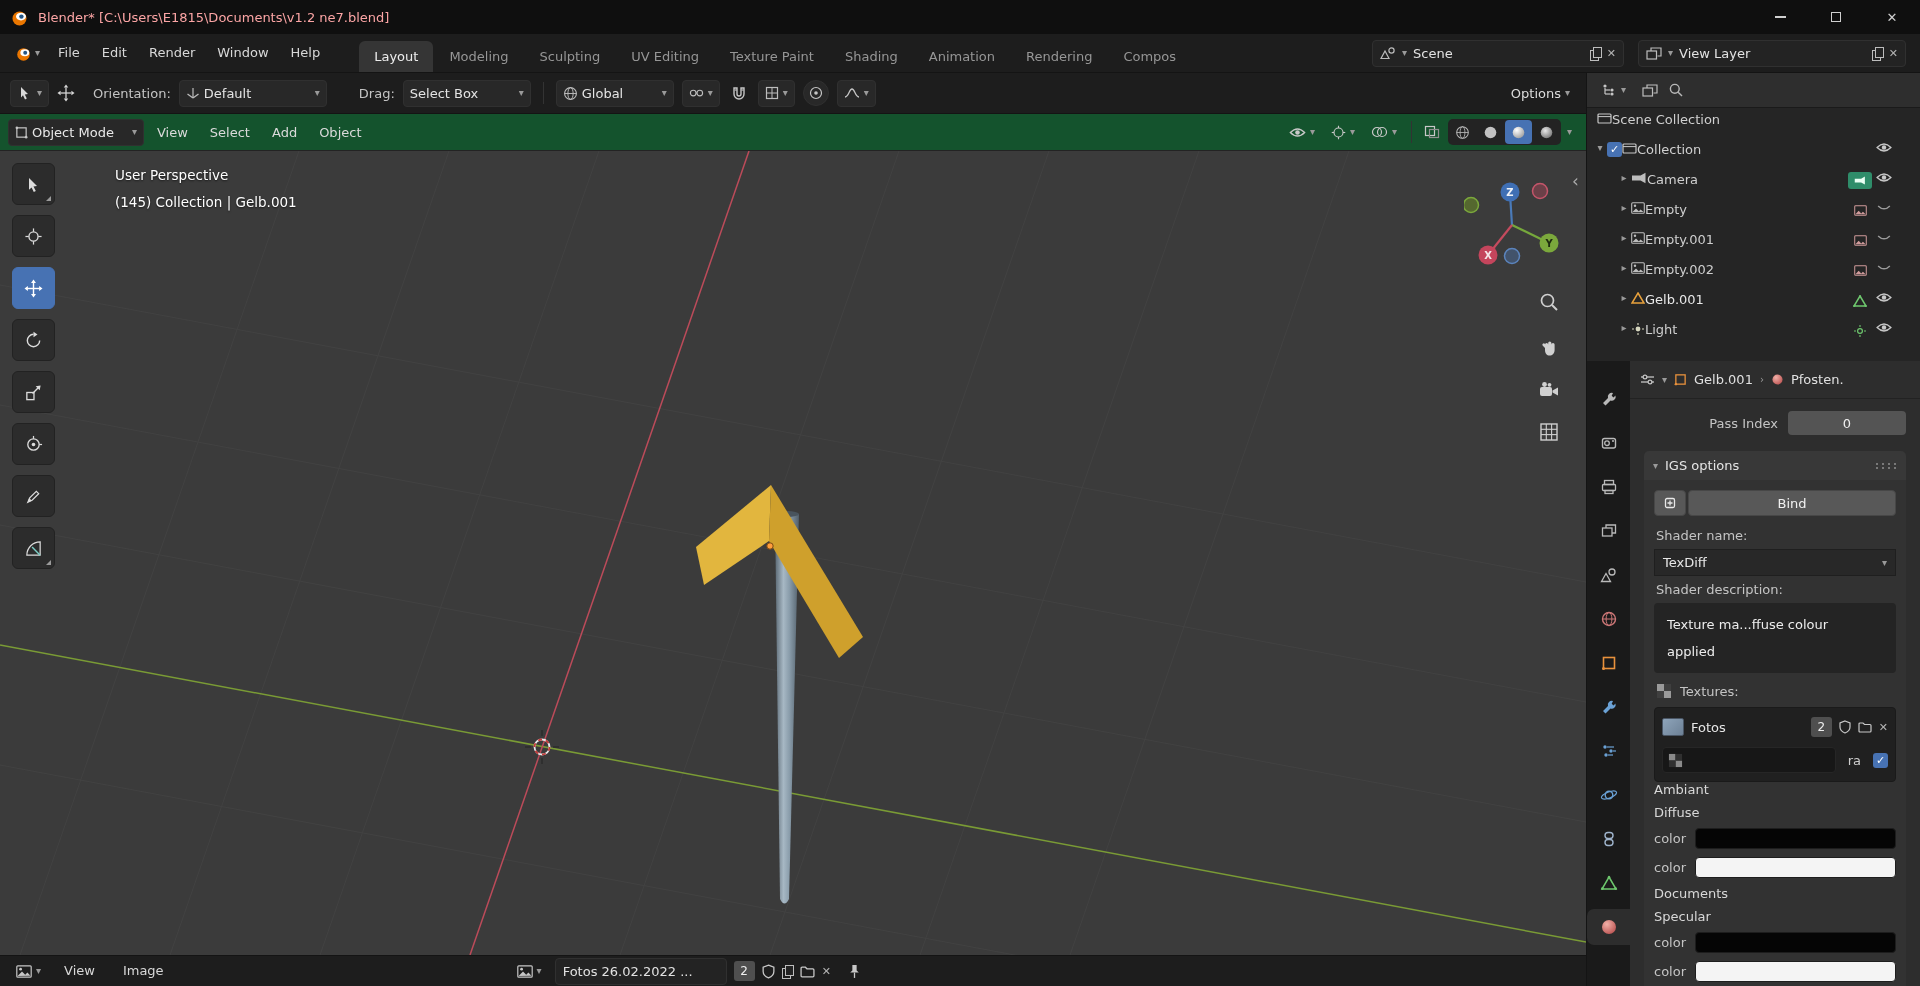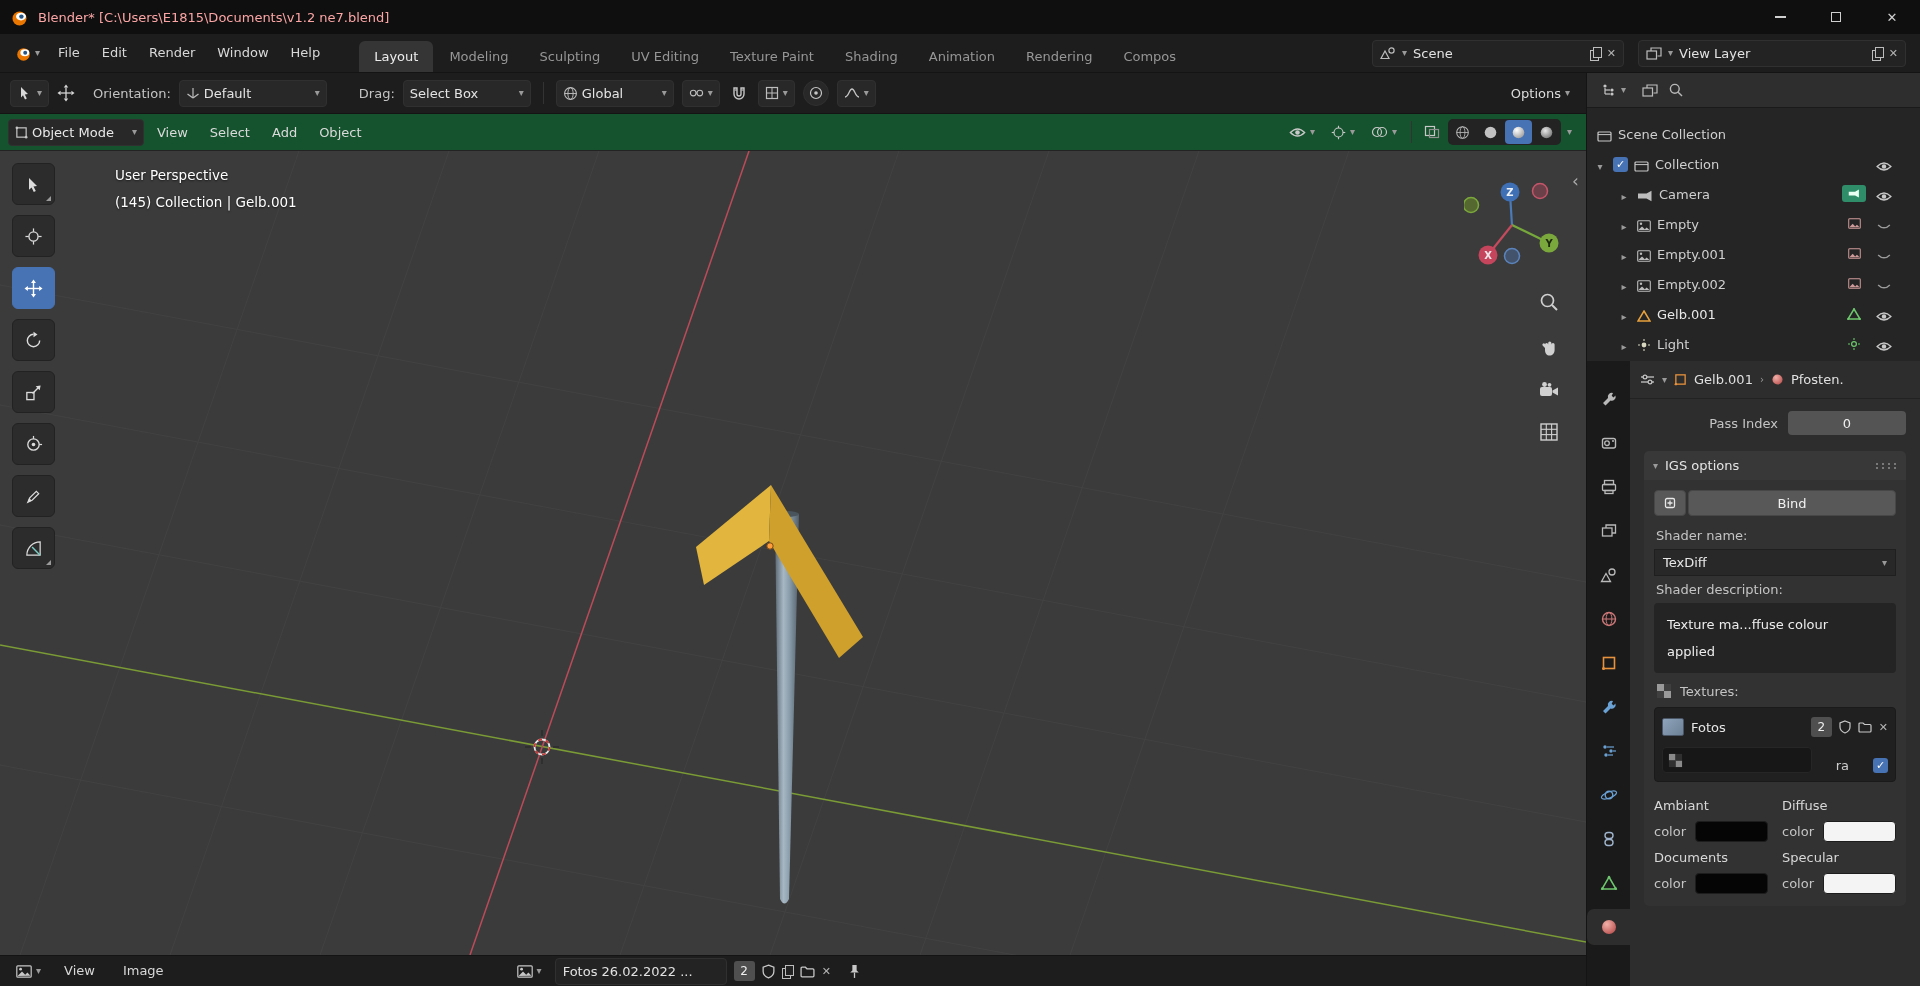--- a/index.html
+++ b/index.html
@@ -55,21 +55,21 @@
   .nav-gizmo{position:absolute;left:1464px;top:26px}
   .side-icons{position:absolute;left:1538px;top:140px;display:flex;flex-direction:column;gap:23px;align-items:center}
   .collapse-arrow{position:absolute;left:1572px;top:20px;color:#aaa;font-size:17px}
   
   .img-bar{height:31px;background:#1d1d1d;border-top:1px solid #141414;display:flex;align-items:center;gap:6px;padding:0 10px}
   .badge{min-width:21px;height:20px;background:#4f4f4f;border-radius:3px;color:#f0f0f0;display:flex;align-items:center;justify-content:center;font-size:12px;padding:0 4px}
   
   .outliner{height:288px;background:#252525;display:flex;flex-direction:column}
   .ol-header{height:35px;background:#2e2e2e;display:flex;align-items:center;gap:10px;padding:0 9px;border-bottom:1px solid #1a1a1a}
   .ol-body{flex:1;padding-top:4px}
-  .ol-row{height:30px;display:flex;align-items:flex-end;gap:6px;padding-right:24px}
+  .ol-row{height:30px;display:flex;align-items:flex-start;padding-right:24px}
   .ol-row .disc{width:14px;text-align:center;color:#9a9a9a;font-size:10px}
   .ol-name{color:#cfcfcf;white-space:nowrap}
   .ol-spacer{flex:1}
   .chk{width:15px;height:15px;background:#4772b3;border-radius:3px;color:#fff;font-size:11px;display:flex;align-items:center;justify-content:center}
   .data-chip{width:24px;height:17px;border-radius:3px;display:flex;align-items:center;justify-content:center}
   .eye-cell{width:24px;display:flex;justify-content:center}
   
   .properties{flex:1;display:flex;min-height:0;background:#2d2d2d}
   .prop-tabs{width:43px;background:#1a1a1a;display:flex;flex-direction:column;align-items:stretch;padding-top:20px;gap:8px}
   .ptab{height:36px;display:flex;align-items:center;justify-content:center}
@@ -90,24 +90,24 @@
   .btn.sq{width:32px}
   .field-label{color:#c4c4c4;margin:6px 2px 6px 2px}
   .dropdown{height:27px;background:#282828;border:1px solid #1f1f1f;border-radius:0;display:flex;align-items:center;padding:0 8px;gap:6px}
   .dropdown .name{flex:1;color:#e8e8e8}
   .desc-box{background:#242424;border-radius:4px;padding:8px 13px;color:#ededed;line-height:27px;margin-bottom:10px}
   .tex-label-row{display:flex;align-items:center;gap:8px;margin:6px 2px 8px 2px}
   .tex-box{background:#202020;border:1px solid #1a1a1a;border-radius:4px;padding:6px 7px 8px 7px}
   .tex-row1{display:flex;align-items:center;gap:7px;height:26px}
   .tex-swatch{width:22px;height:18px;border-radius:2px;background:linear-gradient(135deg,#8ea4ba,#6d8196);border:1px solid #4a5665}
   .tex-name{flex:1;color:#e6e6e6}
-  .tex-row2{display:flex;align-items:flex-end;gap:24px;margin-top:7px}
+  .tex-row2{display:flex;align-items:center;gap:12px;margin-top:7px}
   .img-field{flex:1;height:26px;background:#171717;border:1px solid #262626;border-radius:4px;display:flex;align-items:center;padding:0 5px}
   .ra-label{color:#cdcdcd}
-  .colors-grid{display:grid;grid-template-columns:1fr 1fr;column-gap:14px;row-gap:8px;margin-top:16px}
+  .colors-grid{display:grid;grid-template-columns:1fr;column-gap:14px;row-gap:8px;}
   .col-title{color:#d8d8d8}
   .color-row{display:flex;align-items:center;gap:9px}
   .swatch{flex:1;height:21px;border-radius:4px;border:1px solid #1d1d1d}
   .swatch.black{background:#050505}
   .swatch.white{background:#f4f4f4}
   svg{display:block}
 </style>
 </head>
 <body>
 

